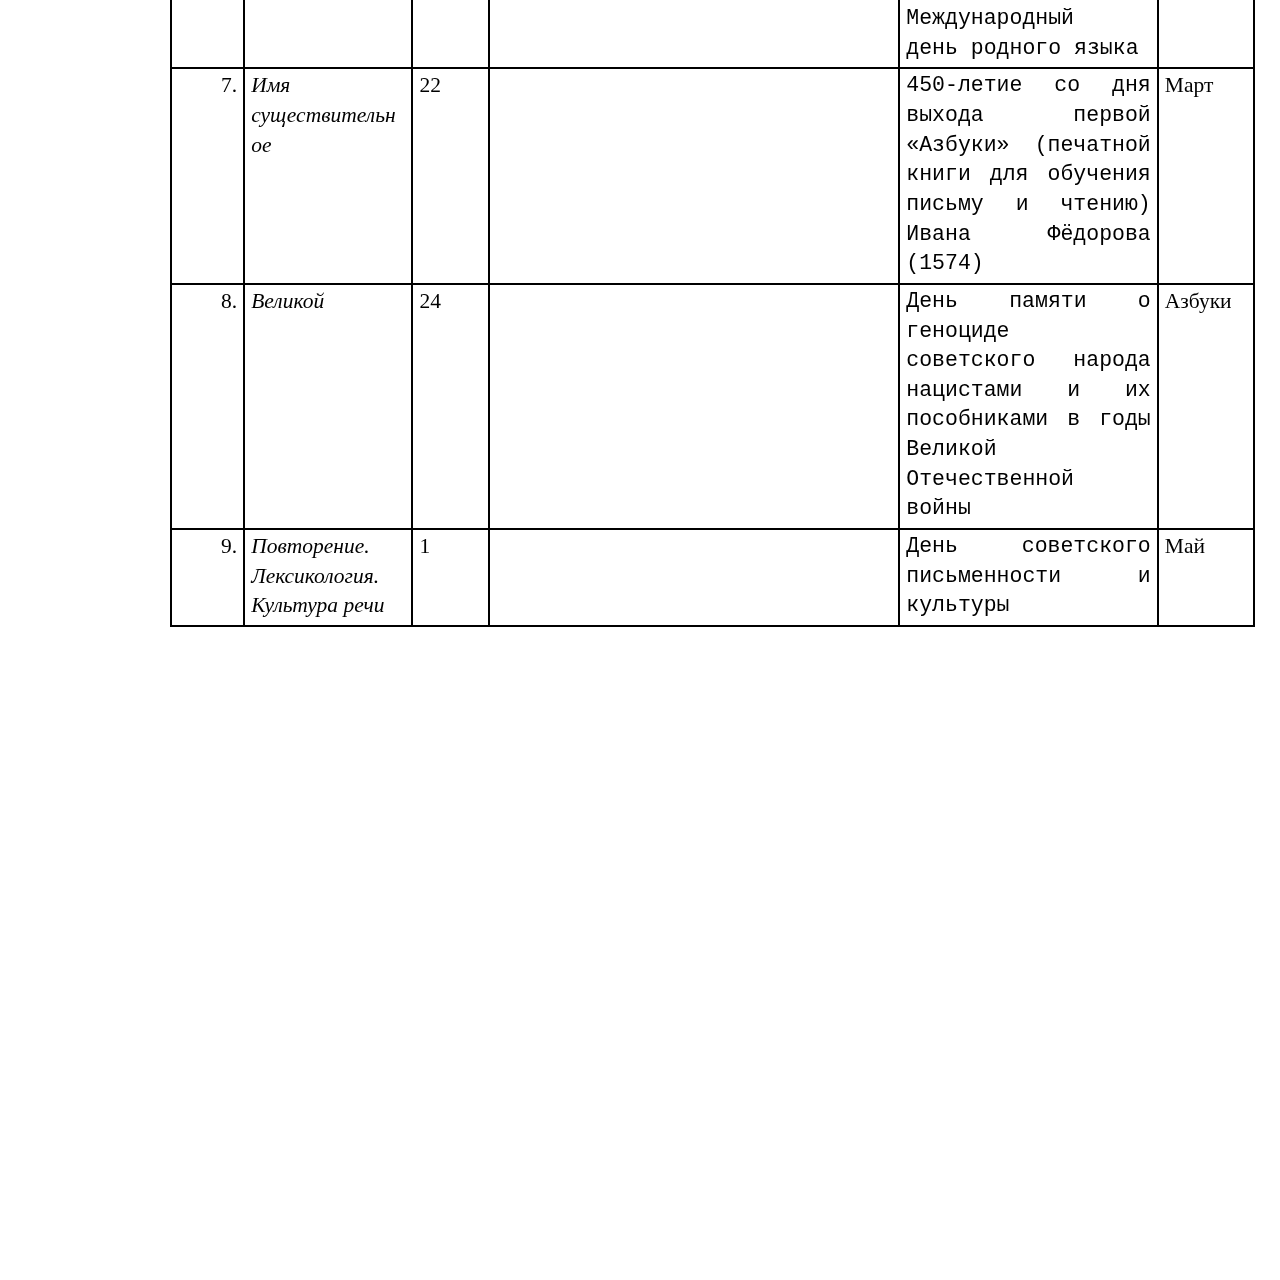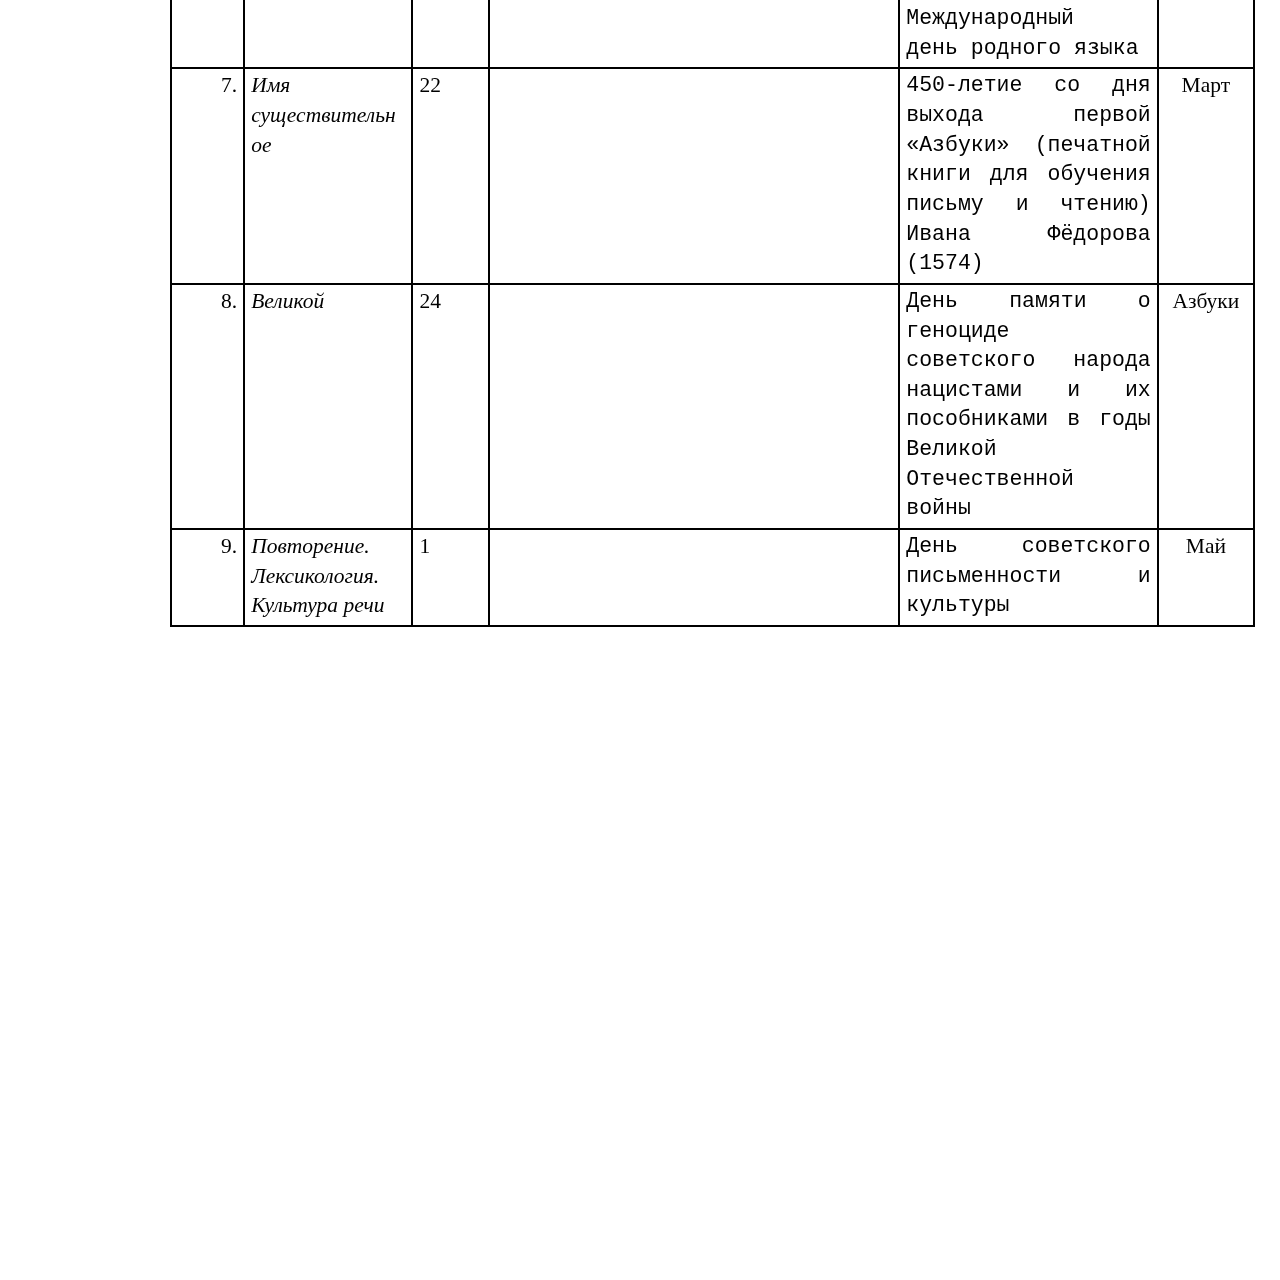--- a/index.html
+++ b/index.html
@@ -67,21 +67,21 @@
   td.blank {
     
   }
   td.event {
     text-align: justify;
     text-align-last: left;
     word-break: break-word;
     font-family: Liberation Mono, monospace;
   }
   td.month {
-    text-align: center;
+    text-align: left;
     word-break: break-all;
   }
 
   
   tr.row-clipped td {
     
   }
 </style>
 </head>
 <body>

